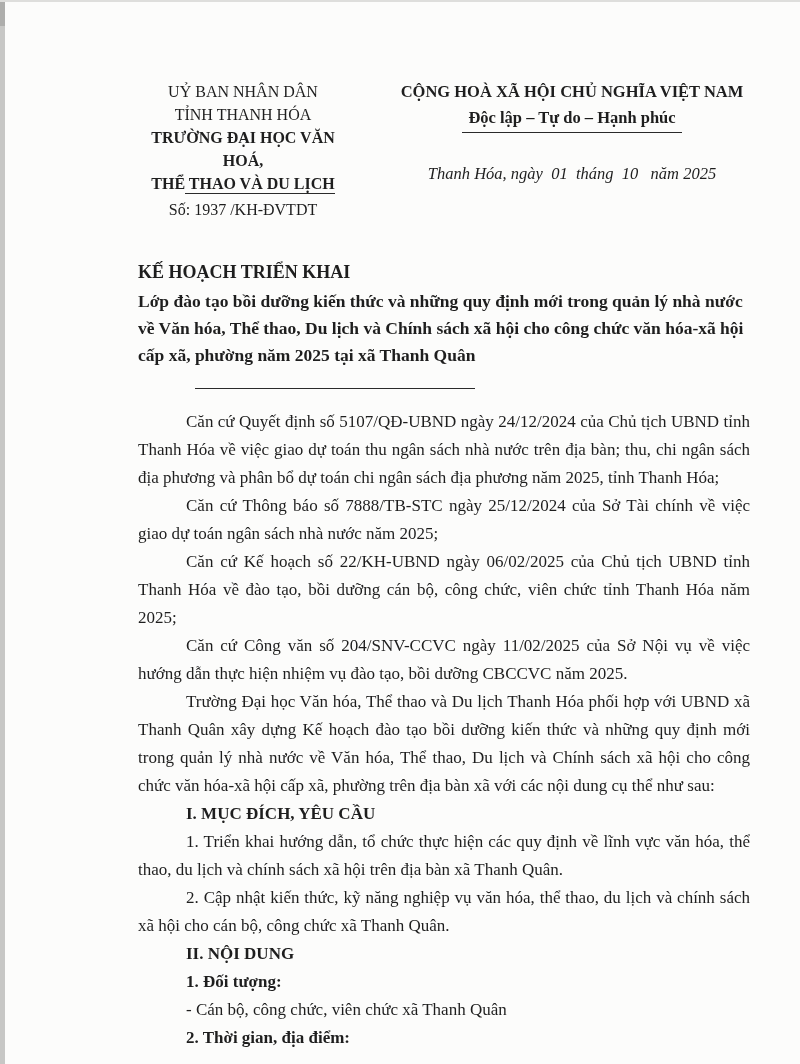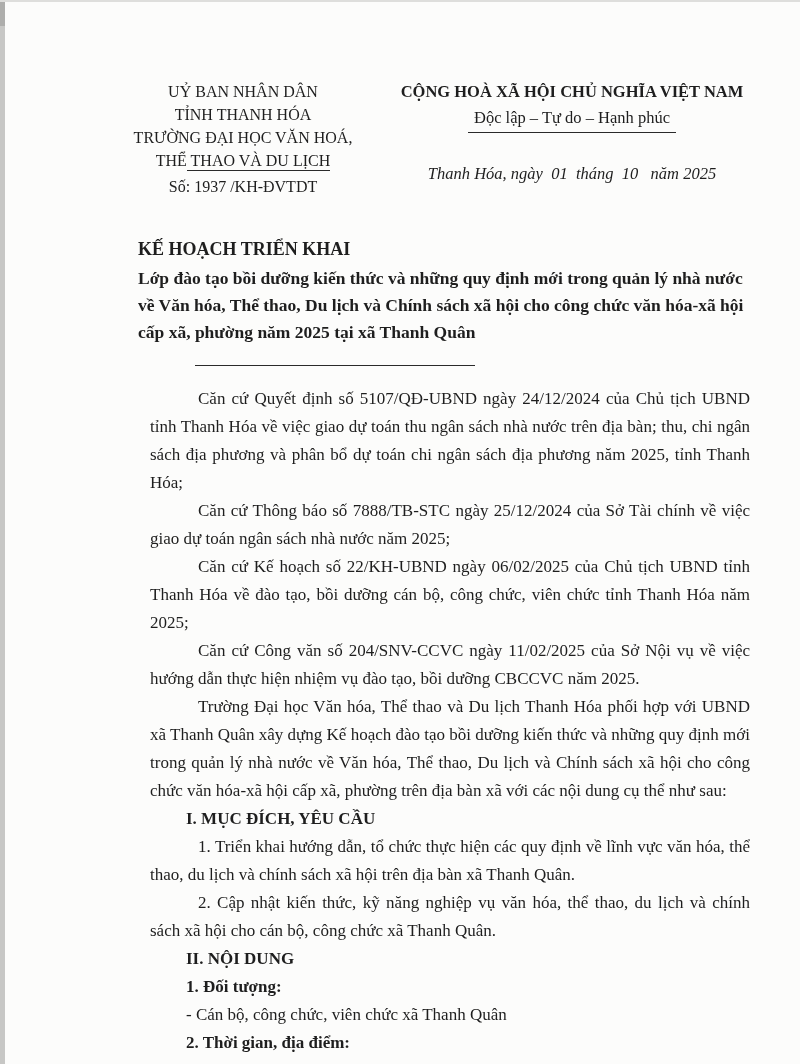--- a/index.html
+++ b/index.html
@@ -46,21 +46,21 @@
     align-items: flex-start;
   }
   .header-left {
     width: 222px;
     margin-left: -6px;
     text-align: center;
     font-size: 16px;
     line-height: 23px;
   }
   .header-left .plain { font-weight: 400; }
-  .header-left .strong { font-weight: 400; }
+  .header-left .strong { font-weight: 700; }
   .hl-underline {
     border-bottom: 1.6px solid #2a2a2a;
     padding-bottom: 1px;
   }
   .doc-number {
     font-weight: 400;
     margin-top: 3px;
   }
   .header-right {
     width: 356px;
@@ -68,21 +68,21 @@
   }
   .motto1 {
     font-weight: 700;
     font-size: 16.5px;
     line-height: 24px;
     white-space: nowrap;
   }
   .motto2-wrap { margin-top: 3px; }
   .motto2 {
     display: inline-block;
-    font-weight: 400;
+    font-weight: 700;
     font-size: 16.5px;
     line-height: 22px;
     border-bottom: 1.6px solid #2a2a2a;
     padding: 0 6px 3px 6px;
   }
   .date-line {
     margin-top: 31px;
     font-style: italic;
     font-size: 16.5px;
     white-space: pre-wrap;
@@ -110,21 +110,20 @@
   }
   
   .body-block {
     margin-top: 19px;
     font-size: 17px;
     line-height: 28px;
   }
   .para {
     text-align: justify;
     text-indent: 48px;
-    margin-left: 12px;
   }
   .sec-heading {
     font-weight: 700;
     padding-left: 48px;
   }
   .sub-heading {
     font-weight: 700;
     padding-left: 48px;
   }
   .item {

